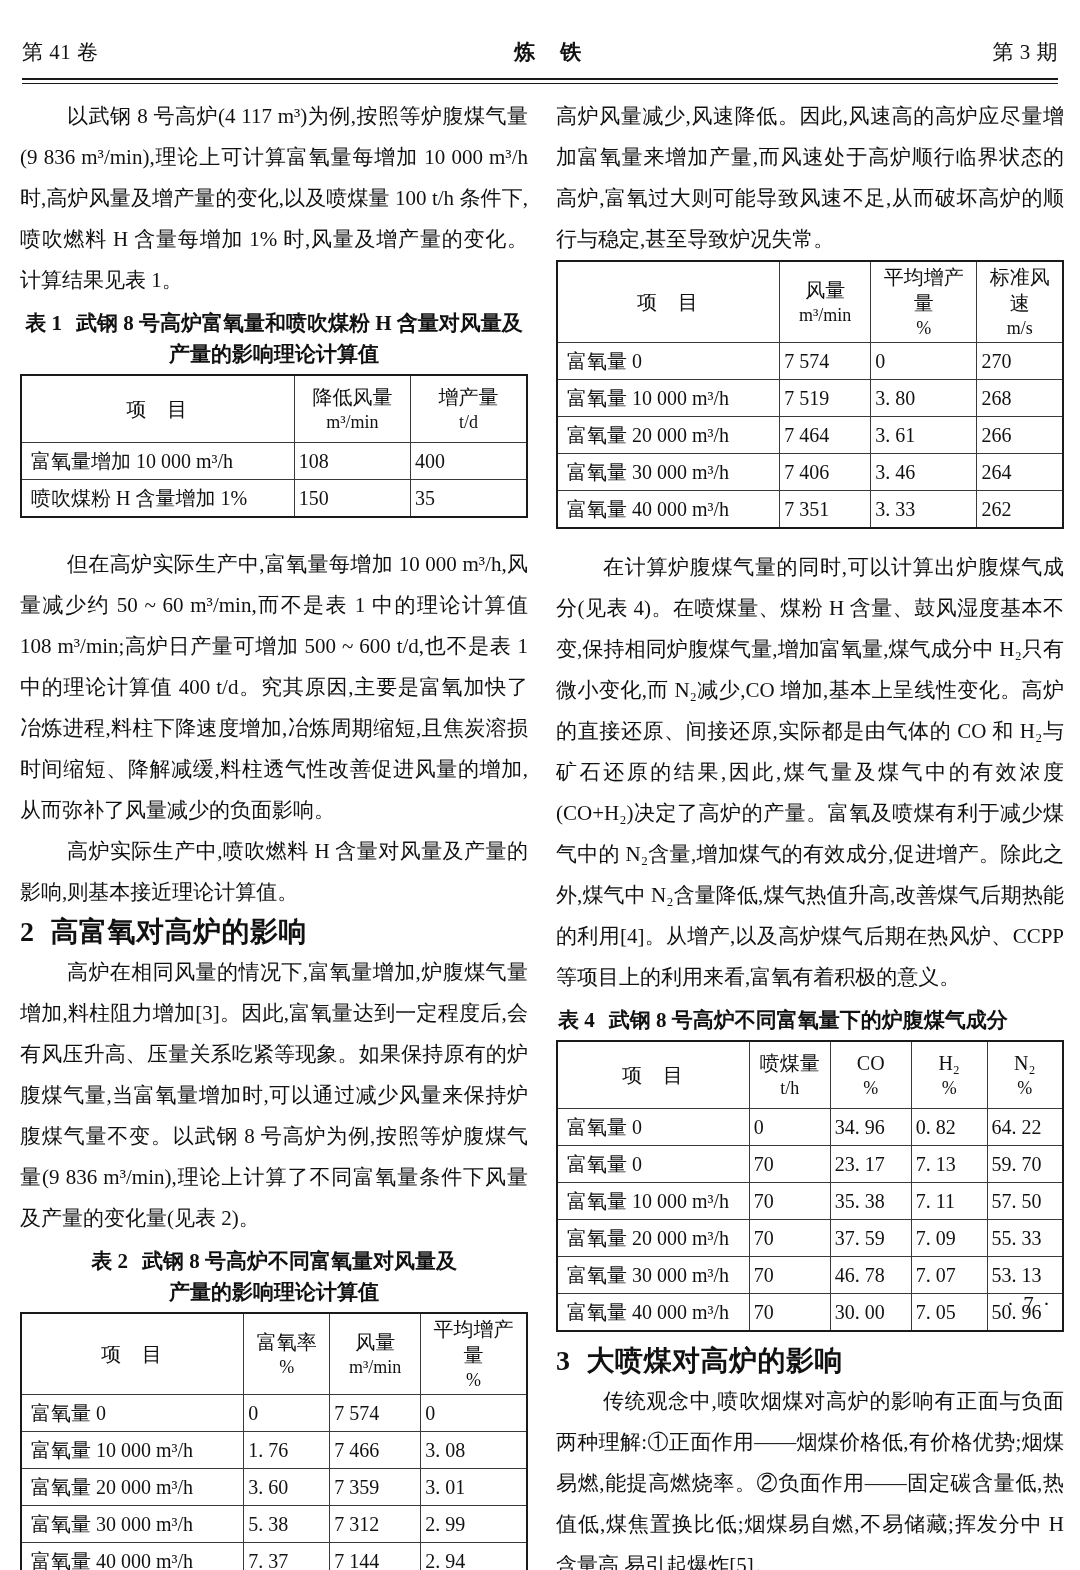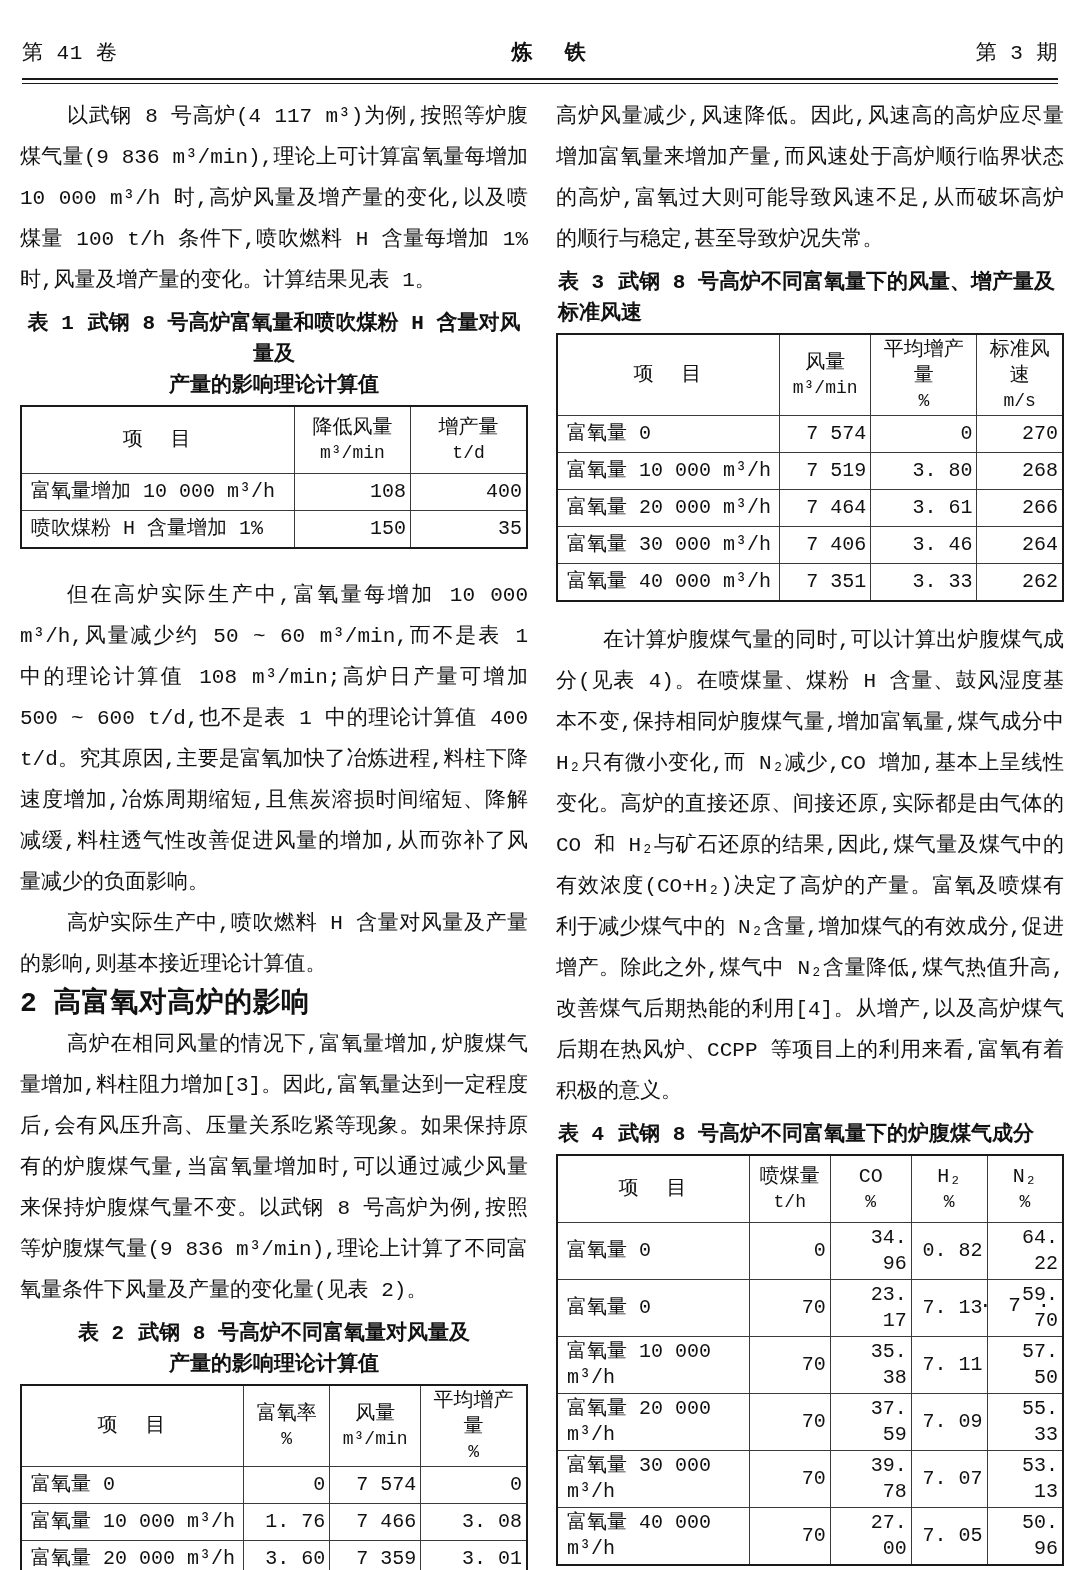--- a/index.html
+++ b/index.html
@@ -14,21 +14,20 @@
     color: #111111;
     position: relative;
     overflow: hidden;
   }
   .page {
     position: relative;
     width: 1080px;
     height: 1339px;
     box-sizing: border-box;
     padding: 0;
-    font-family: Liberation Mono, monospace;
   }
 
   
   .runhead {
     position: absolute;
     left: 22px;
     right: 22px;
     top: 38px;
     height: 36px;
     display: flex;
@@ -117,21 +116,21 @@
   table.dt .itemcell {
     letter-spacing: 8px;
     padding-left: 10px;
   }
   table.dt tbody td { height: 32px; }
   table.dt tbody td.item {
     text-align: left;
     padding-left: 9px;
     letter-spacing: 0px;
   }
-  table.dt tbody td.num { text-align: right; }
+  table.dt tbody td.num { text-align: left; }
   table.dt .hd2 {
     font-size: 18px;
     line-height: 24px;
     display: block;
   }
   table.dt .hd1 {
     font-size: 20px;
     line-height: 26px;
     display: block;
   }
@@ -283,23 +282,20 @@
         </tr>
       </tbody>
     </table>
 
   </div>
 
   <div class="col col-right">
 
     <p class="body noind">高炉风量减少,风速降低。因此,风速高的高炉应尽量增加富氧量来增加产量,而风速处于高炉顺行临界状态的高炉,富氧过大则可能导致风速不足,从而破坏高炉的顺行与稳定,甚至导致炉况失常。</p>
 
-    <div class="tcap tcap-wide">
-      <span class="tno">表 3</span><span>武钢 8 号高炉不同富氧量下的风量、增产量及标准风速</span>
-    </div>
 
     <table class="dt outer">
       <colgroup>
           <col style="width:44%">
           <col style="width:18%">
           <col style="width:21%">
           <col style="width:17%">
         </colgroup>
       <thead>
         <tr>
@@ -418,28 +414,28 @@
         <tr>
           <td class="item">富氧量 20 000 m³/h</td>
           <td class="num">70</td>
           <td class="num">37. 59</td>
           <td class="num">7. 09</td>
           <td class="num">55. 33</td>
         </tr>
         <tr>
           <td class="item">富氧量 30 000 m³/h</td>
           <td class="num">70</td>
-          <td class="num">39. 78</td>
+          <td class="num">46. 78</td>
           <td class="num">7. 07</td>
           <td class="num">53. 13</td>
         </tr>
         <tr>
           <td class="item">富氧量 40 000 m³/h</td>
           <td class="num">70</td>
-          <td class="num">27. 00</td>
+          <td class="num">30. 00</td>
           <td class="num">7. 05</td>
           <td class="num">50. 96</td>
         </tr>
       </tbody>
     </table>
 
     <div class="spacer-sm"></div>
 
     <h2 class="sec">
       <span class="num">3</span><span>大喷煤对高炉的影响</span>

